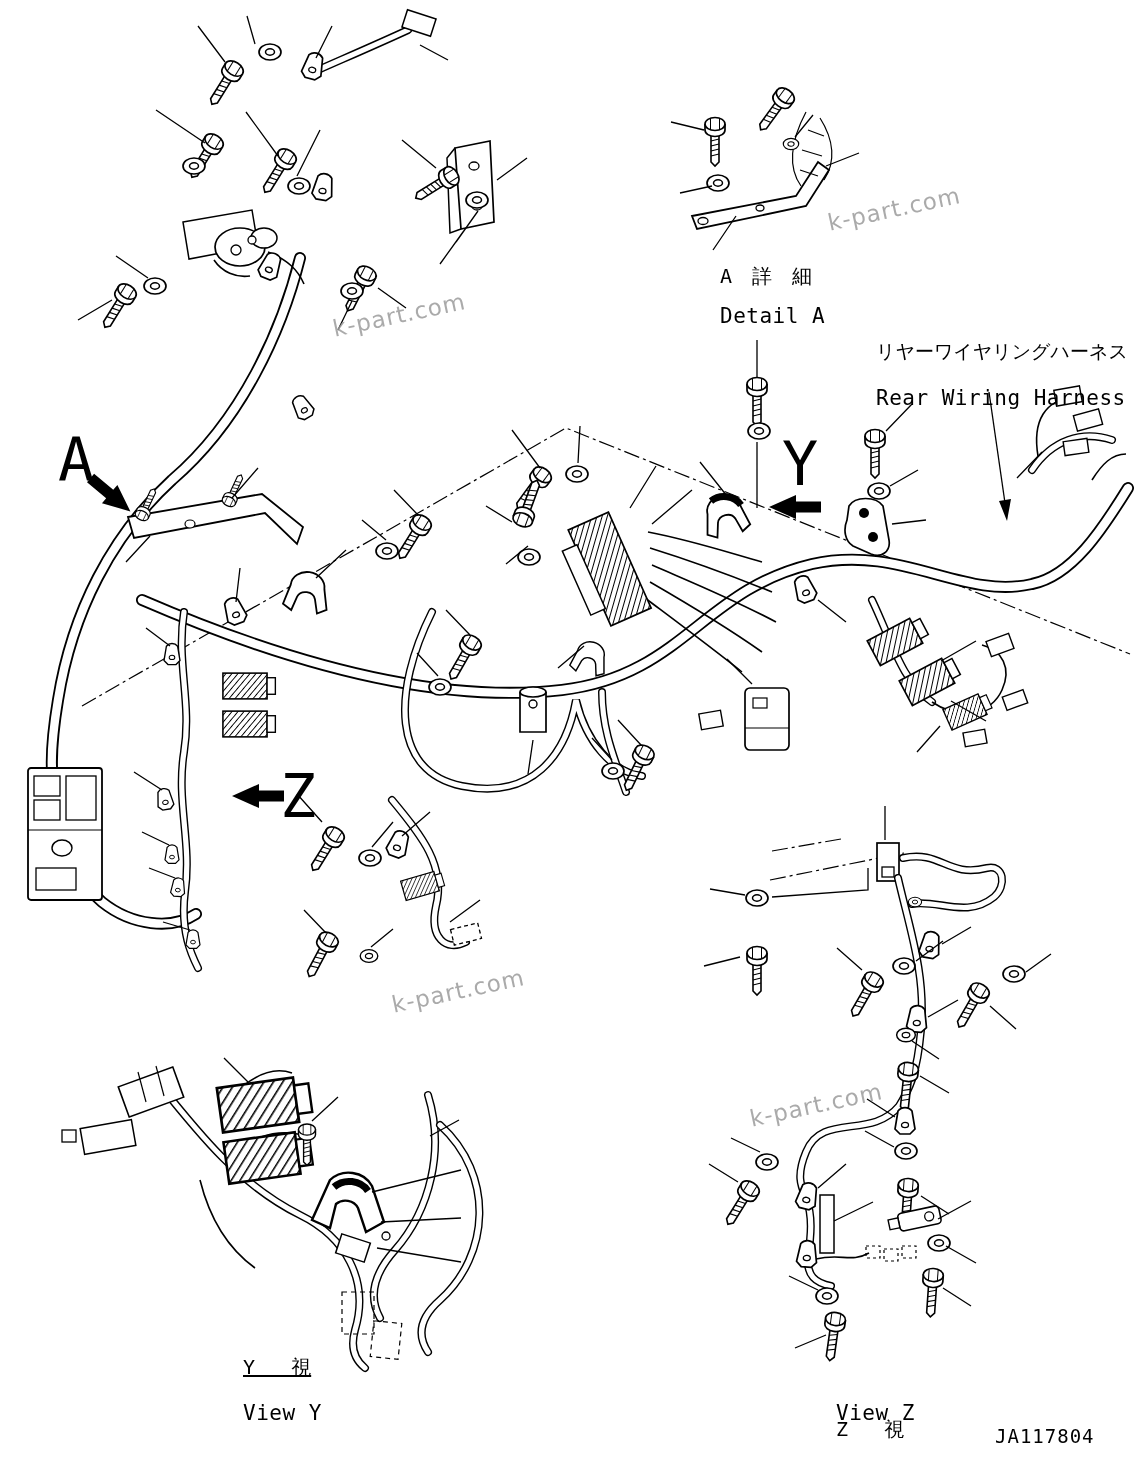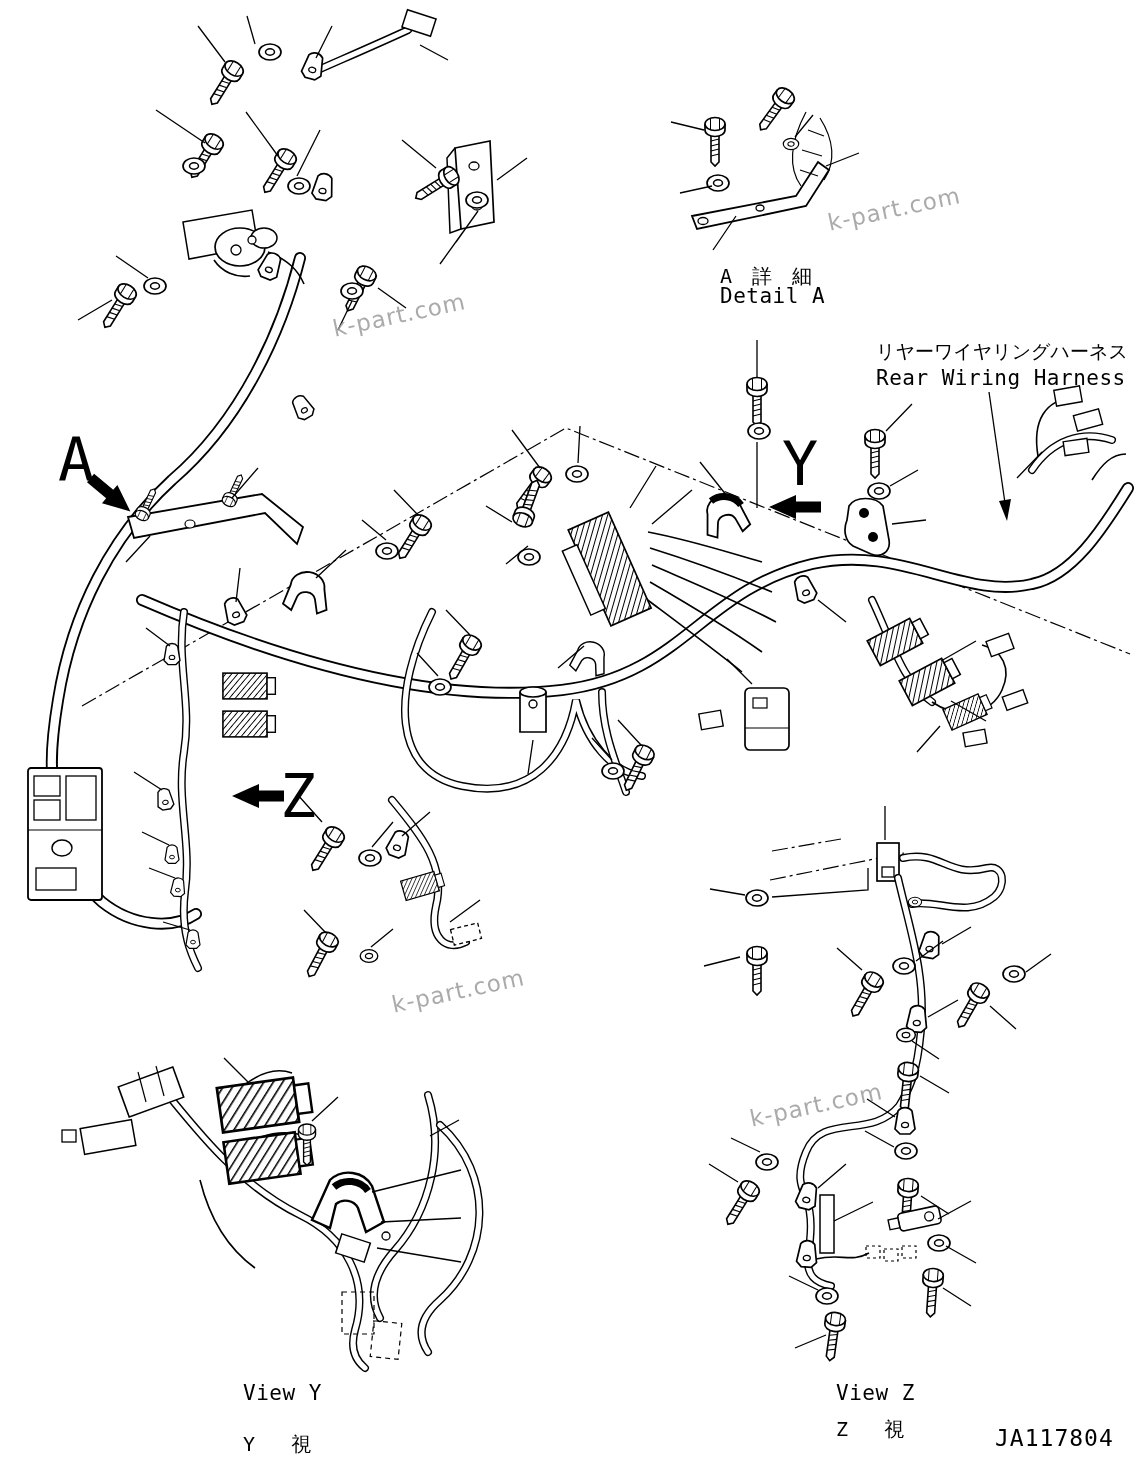--- a/index.html
+++ b/index.html
@@ -1,23 +1,23 @@
 <!DOCTYPE html>
 <html><head>
 <meta charset="utf-8">
 <style>
   html,body{margin:0;padding:0;background:#e8e8e8;}
   .canvas{position:relative;width:1137px;height:1473px;background:#ffffff;overflow:hidden;
           font-family:"DejaVu Sans Mono", monospace;color:#000;}
   .canvas svg{position:absolute;left:0;top:0;}
   .lbl{position:absolute;white-space:pre;line-height:1;}
   .jp{font-size:20px;letter-spacing:4px;}
-  .en{font-size:21px;letter-spacing:0.5px;}
+  .en{font-size:21px;letter-spacing:0.5px;margin-top:20px;}
   .marker{font-size:60px;font-weight:400;}
-  .dwg-no{font-size:23px;letter-spacing:1px;}
+  .dwg-no{font-size:19px;letter-spacing:1px;}
   .wm{position:absolute;font-family:"DejaVu Sans", sans-serif;font-size:23px;letter-spacing:1px;
       color:#9c9c9c;opacity:.85;transform:rotate(-12deg);transform-origin:left center;}
   
   .tubeO{fill:none;stroke:#000;stroke-width:12;stroke-linecap:round}
   .tubeI{fill:none;stroke:#fff;stroke-width:8.4;stroke-linecap:round}
   .tub2O{fill:none;stroke:#000;stroke-width:8;stroke-linecap:round}
   .tub2I{fill:none;stroke:#fff;stroke-width:5.2;stroke-linecap:round}
   .wire{fill:none;stroke:#000;stroke-width:1.6}
   .lead{fill:none;stroke:#000;stroke-width:1.3}
   .thin{fill:none;stroke:#000;stroke-width:1.2}
@@ -302,21 +302,21 @@
 <div class="lbl jp" style="left:720px;top:258px;margin-top:8px;">A 詳 細</div>
 <div class="lbl en" style="left:720px;top:286px;">Detail A</div>
 
 <div class="lbl" style="left:876px;top:342px;font-size:19px;">リヤーワイヤリングハーネス</div>
 <div class="lbl en" style="left:876px;top:368px;text-align:center;">Rear Wiring Harness</div>
 
 <div class="lbl marker" style="left:58px;top:430px;">A</div>
 <div class="lbl marker" style="left:782px;top:434px;">Y</div>
 <div class="lbl marker" style="left:280px;top:766px;">Z</div>
 
-<div class="lbl jp" style="left:243px;top:1434px;letter-spacing:0;">Y   視</div>
+<div class="lbl jp" style="left:243px;top:1357px;letter-spacing:0;text-decoration:underline;">Y   視</div>
 <div class="lbl en" style="left:243px;top:1383px;">View Y</div>
 <div class="lbl jp" style="left:836px;top:1419px;letter-spacing:0;text-align:right;">Z   視</div>
 <div class="lbl en" style="left:836px;top:1383px;text-align:center;">View Z</div>
 
 <div class="lbl dwg-no" style="left:995px;top:1427px;">JA117804</div>
 
 <div class="wm" style="left:333px;top:316px;">k-part.com</div>
 <div class="wm" style="left:828px;top:210px;">k-part.com</div>
 <div class="wm" style="left:392px;top:992px;">k-part.com</div>
 <div class="wm" style="left:750px;top:1106px;">k-part.com</div>

